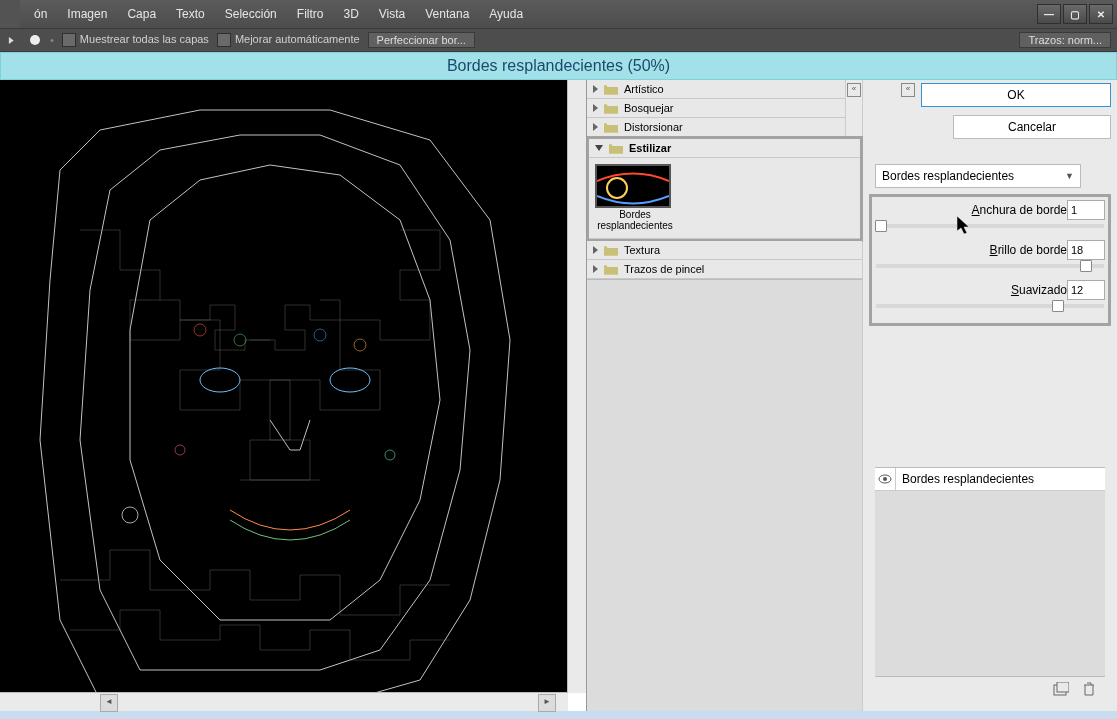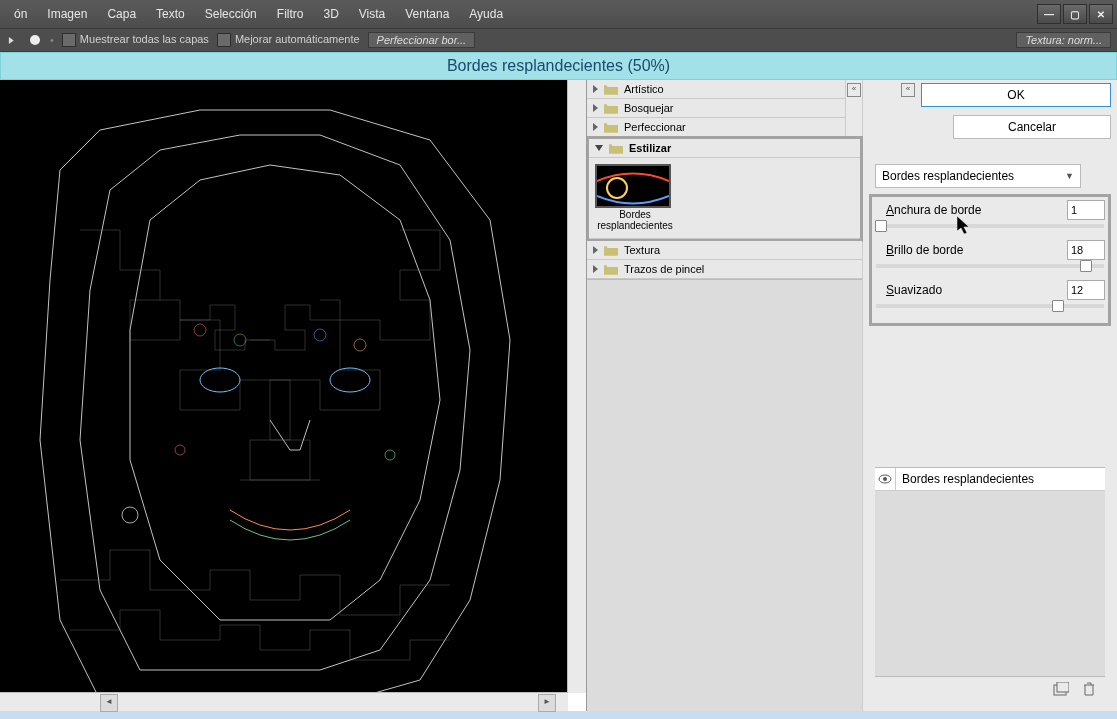--- a/index.html
+++ b/index.html
@@ -1,22 +1,22 @@
 <!DOCTYPE html>
 <html><head>
 <meta charset="utf-8">
 <style>
   html,body{margin:0;padding:0;width:1117px;height:719px;overflow:hidden;font-family:"Segoe UI",Tahoma,sans-serif;font-size:12px;background:#535353;color:#000;}
-  .menubar{height:28px;background:linear-gradient(#5b5b5b,#4d4d4d);display:flex;align-items:center;padding:0 4px;}
+  .menubar{height:28px;background:linear-gradient(#5b5b5b,#4d4d4d);display:flex;align-items:center;padding:0 4px;margin-left:20px;}
   .menubar span{color:#e6e6e6;padding:0 10px;line-height:28px;cursor:default;}
   .win-ctrl{margin-left:auto;display:flex;gap:2px;}
   .wbtn{width:22px;height:18px;border:1px solid #2f2f2f;background:linear-gradient(#6a6a6a,#4a4a4a);display:flex;align-items:center;justify-content:center;color:#eee;font-weight:bold;font-size:10px;}
   .toolbar{height:22px;background:#4d4d4d;border-top:1px solid #3a3a3a;border-bottom:1px solid #3a3a3a;display:flex;align-items:center;padding:0 6px;gap:8px;color:#d0d0d0;font-size:11px;}
   .cb{width:12px;height:12px;border:1px solid #2f2f2f;background:#6a6a6a;display:inline-block;vertical-align:middle;margin-right:4px;}
-  .tbtn{border:1px solid #3a3a3a;background:#606060;padding:1px 8px;color:#ddd;font-size:11px;font-style:italic;}
+  .tbtn{border:1px solid #3a3a3a;background:#606060;padding:1px 8px;color:#ddd;font-size:11px;}
   .title-bar{height:26px;background:#a3e1e8;border:1px solid #7fd1dc;text-align:center;line-height:26px;color:#1a4a6e;font-size:16px;}
   .body{display:flex;height:calc(100% - 28px - 22px - 26px - 12px);background:#eee;}
   .preview{width:586px;border-right:1px solid #999;position:relative;background:#fff;}
   .canvas{position:absolute;left:0;top:0;width:568px;height:630px;background:#000;}
   .scroll-h{position:absolute;bottom:0;left:0;right:18px;height:18px;background:#eaeaea;border-top:1px solid #bbb;}
   .scroll-h .arrow{position:absolute;top:1px;width:16px;height:16px;background:#dcdcdc;border:1px solid #aaa;font-size:8px;text-align:center;line-height:14px;color:#555;}
   .scroll-h .arrow.l{left:100px;} .scroll-h .arrow.r{right:12px;}
   .scroll-v{position:absolute;right:0;top:0;bottom:18px;width:18px;background:#eaeaea;border-left:1px solid #bbb;}
   .mid{width:275px;border-right:1px solid #ccc;background:#eaeaea;display:flex;flex-direction:column;}
   .cat{border-bottom:1px solid #c8c8c8;padding:3px 6px;display:flex;align-items:center;gap:6px;background:#e8e8e8;}
@@ -27,21 +27,21 @@
   .thumbs{padding:6px;background:#e8e8e8;border-bottom:1px solid #c8c8c8;}
   .thumb{width:80px;display:inline-block;text-align:center;}
   .thumb-img{width:76px;height:44px;border:2px solid #565656;background:#000;box-sizing:border-box;}
   .thumb-lbl{font-size:10px;line-height:11px;margin-top:1px;}
   .right{flex:1;background:#eaeaea;position:relative;padding:10px 12px;box-sizing:border-box;display:flex;flex-direction:column;}
   .btn{height:22px;border:1px solid #5fa8d8;background:#fff;text-align:center;line-height:22px;margin-bottom:8px;font-size:12px;}
   .btn.ok{border-color:#2f93d6;}
   .btn.cancel{border-color:#bbb;margin-left:32px;}
   .dd{height:22px;border:1px solid #bbb;background:#fff;display:flex;align-items:center;padding:0 6px;justify-content:space-between;margin:6px 0 12px 0;width:192px;}
   .dd .chev{font-size:9px;color:#555;}
-  .ctrl-row{display:flex;justify-content:space-between;align-items:center;margin-bottom:2px;margin-left:11px;}
+  .ctrl-row{display:flex;justify-content:flex-end;align-items:center;margin-bottom:2px;margin-left:11px;}
   .ctrl-row label{font-size:12px;}
   .ctrl-row label u{text-decoration:underline;}
   .num{width:30px;height:18px;border:1px solid #aaa;background:#fff;text-align:left;padding:0 3px;font-size:11px;line-height:18px;}
   .slider{height:4px;background:#d8d8d8;position:relative;margin:4px 1px 12px 1px;}
   .handle{position:absolute;top:-4px;width:10px;height:10px;background:#fff;border:1px solid #888;border-radius:1px;transform:translateX(-50%);}
   .highlight{border:3px solid #a3a3a3;padding:3px;margin:-6px -6px 8px -6px;}
   .highlight.mid-box{margin:-1px;padding:0;}
   .collapse-ic{width:12px;height:12px;border:1px solid #888;font-size:8px;text-align:center;line-height:10px;color:#555;margin-left:6px;}
   .layers{margin-top:auto;border-top:1px solid #bbb;background:#eaeaea;}
   .layer-row{height:22px;display:flex;align-items:center;border-bottom:1px solid #ccc;background:#fff;}
@@ -80,21 +80,21 @@
       <path fill="#ddd" d="M2 3l7 5-7 5z"></path>
     </svg>
   <svg width="14" height="14">
       <circle cx="7" cy="7" r="5" fill="#eee"></circle>
     </svg>
   <span style="color:#888">•</span>
   <label><span class="cb"></span><span>Muestrear todas las capas</span></label>
   <label><span class="cb"></span><span>Mejorar automáticamente</span></label>
   <button class="tbtn">Perfeccionar bor...</button>
   <span style="flex:1"></span>
-  <button class="tbtn">Textura: norm...</button>
+  <button class="tbtn">Trazos: norm...</button>
 </div>
 
 <div class="title-bar">Bordes resplandecientes (50%)</div>
 
 <div class="body">
 
   <div class="preview">
     <div class="canvas">
       <svg width="568" height="630" viewBox="0 0 568 630">
         <rect width="568" height="630" fill="#000"></rect>
@@ -151,21 +151,21 @@
           <svg class="folder-ic" viewBox="0 0 16 12">
               <path fill="#c9c077" d="M0 1l3 0 1 2h12v9H0z"></path>
             </svg>
           <span class="folder cat-label">Bosquejar</span>
         </div>
         <div class="cat">
           <span class="tri"></span>
           <svg class="folder-ic" viewBox="0 0 16 12">
               <path fill="#c9c077" d="M0 1l3 0 1 2h12v9H0z"></path>
             </svg>
-          <span class="folder cat-label">Perfeccionar</span>
+          <span class="folder cat-label">Distorsionar</span>
         </div>
       </div>
       <div style="width:16px;background:#eaeaea;border-left:1px solid #ccc;text-align:center;">
         <div class="collapse-ic" style="margin:3px auto">«</div>
       </div>
     </div>
     <div class="highlight mid-box">
       <div class="cat bold">
         <span class="tri open"></span>
         <svg class="folder-ic" viewBox="0 0 16 12">

